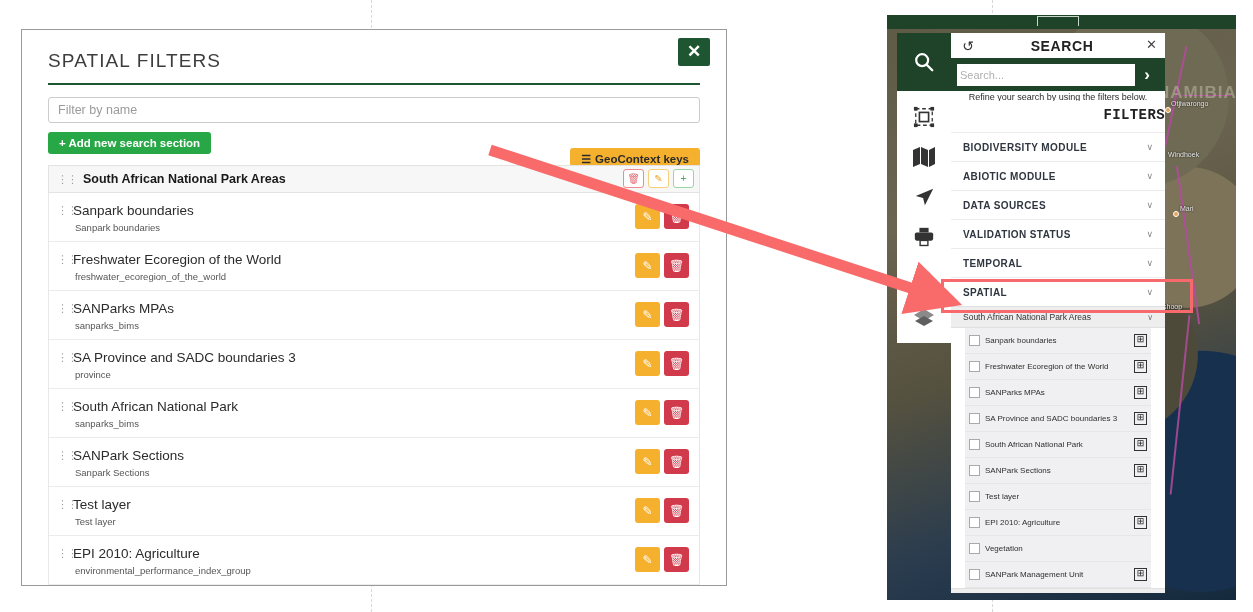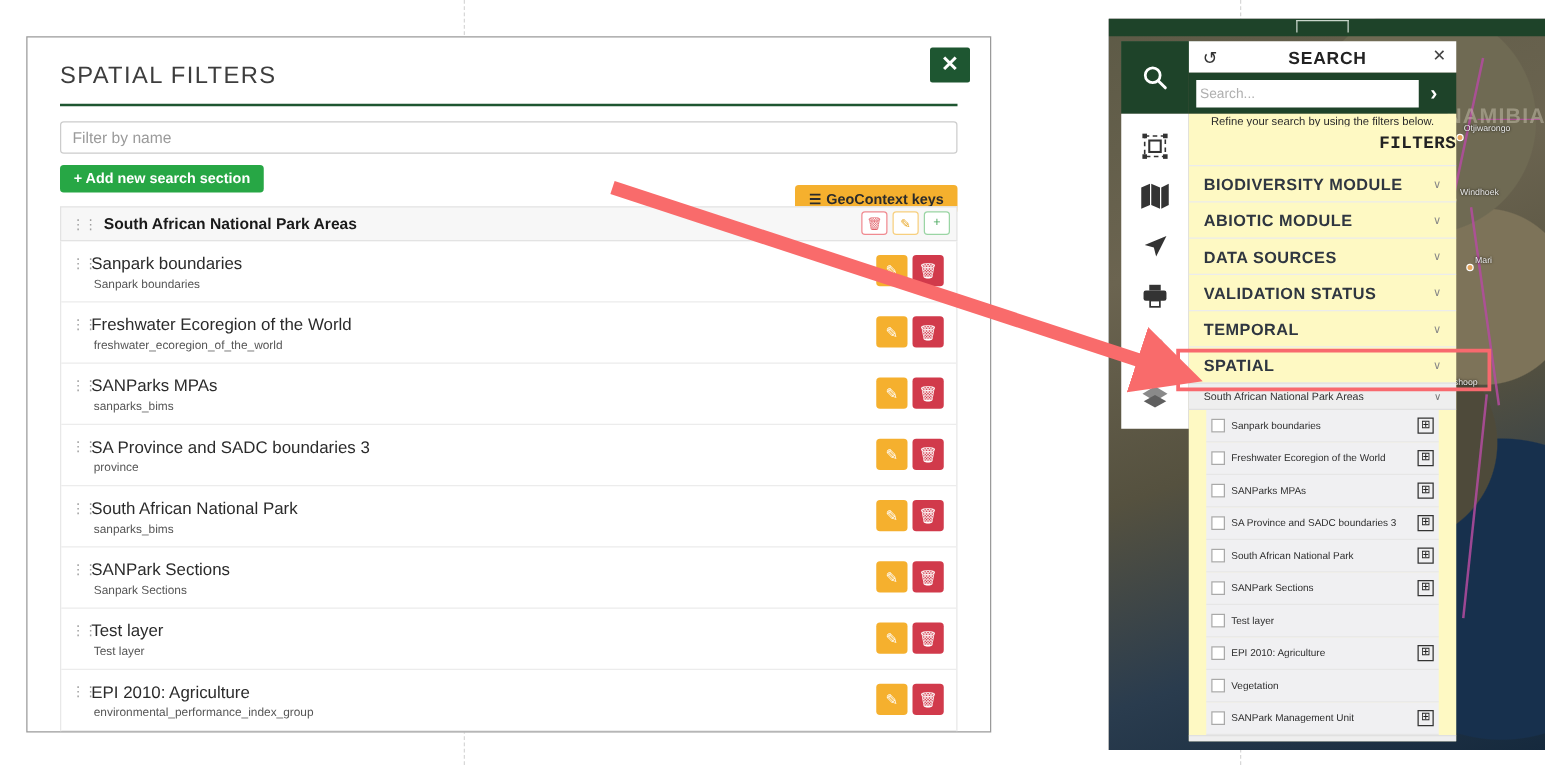--- a/index.html
+++ b/index.html
@@ -8,21 +8,21 @@
     background:#ffffff;
     font-family:"Liberation Sans", sans-serif;
     position:relative;
   }
 
   
   .guide-v{position:absolute;top:0;bottom:0;width:1px;border-left:1px dashed #d8d8d8;}
 
   
   .modal{
-    position:absolute;left:21px;top:29px;width:772px;height:557px;
+    position:absolute;left:21px;top:29px;width:706px;height:557px;
     background:#fff;border:1px solid #9a9a9a;box-sizing:border-box;
     overflow:hidden;
   }
   .modal-head{position:relative;padding:20px 26px 0 26px;}
   .modal-title{
     font-size:19px;letter-spacing:1.1px;color:#3d3d3d;font-weight:400;
     padding-bottom:11px;
   }
   .title-rule{height:2px;background:#1e5631;margin:0 26px;}
   .close-btn{
@@ -124,31 +124,31 @@
   .sp-close{position:absolute;right:8px;top:4px;font-size:13px;color:#444;cursor:pointer;}
 
   .sp-searchbar{margin-left:54px;background:#1e4329;height:33px;display:flex;align-items:center;padding:0 6px;}
   .sp-input{
     flex:1;height:22px;border:0;padding:0 3px;font-size:11px;color:#333;
     font-family:"Liberation Sans",sans-serif;background:#fff;
   }
   .sp-input::placeholder{color:#b0b0b0;}
   .sp-go{width:24px;color:#fff;font-size:17px;text-align:center;cursor:pointer;font-weight:bold;}
 
-  .sp-body{margin-left:54px;background:#fef9c3;height:502px;overflow:hidden;position:relative;}
+  .sp-body{margin-left:54px;background:#ffffff;height:502px;overflow:hidden;position:relative;}
   .sp-hint{
     font-size:9px;color:#2b2b2b;text-align:center;height:9px;overflow:hidden;
     padding-top:1px;
   }
   .sp-filters-title{text-align:right;font-size:14px;font-weight:bold;color:#222;padding:6px 0 9px 0;letter-spacing:.4px;font-family:Liberation Mono, monospace;}
   .acc-row{
     height:28px;border-top:1px solid #ececec;display:flex;align-items:center;
     padding:0 12px;position:relative;cursor:pointer;
   }
-  .acc-label{font-size:13px;font-weight:bold;color:#2f3640;letter-spacing:.4px;}
+  .acc-label{font-size:10px;font-weight:bold;color:#2f3640;letter-spacing:.4px;}
   .acc-chev{position:absolute;right:12px;color:#888;font-size:9px;}
 
   .sel-row{
     height:20px;background:#eeeeee;border-top:1px solid #e0e0e0;border-bottom:1px solid #e0e0e0;
     display:flex;align-items:center;padding:0 12px;position:relative;cursor:pointer;
   }
   .sel-label{font-size:8.5px;color:#333;}
   .sel-chev{position:absolute;right:12px;color:#777;font-size:8px;}
 
   .chk-list{padding:0 14px;}

